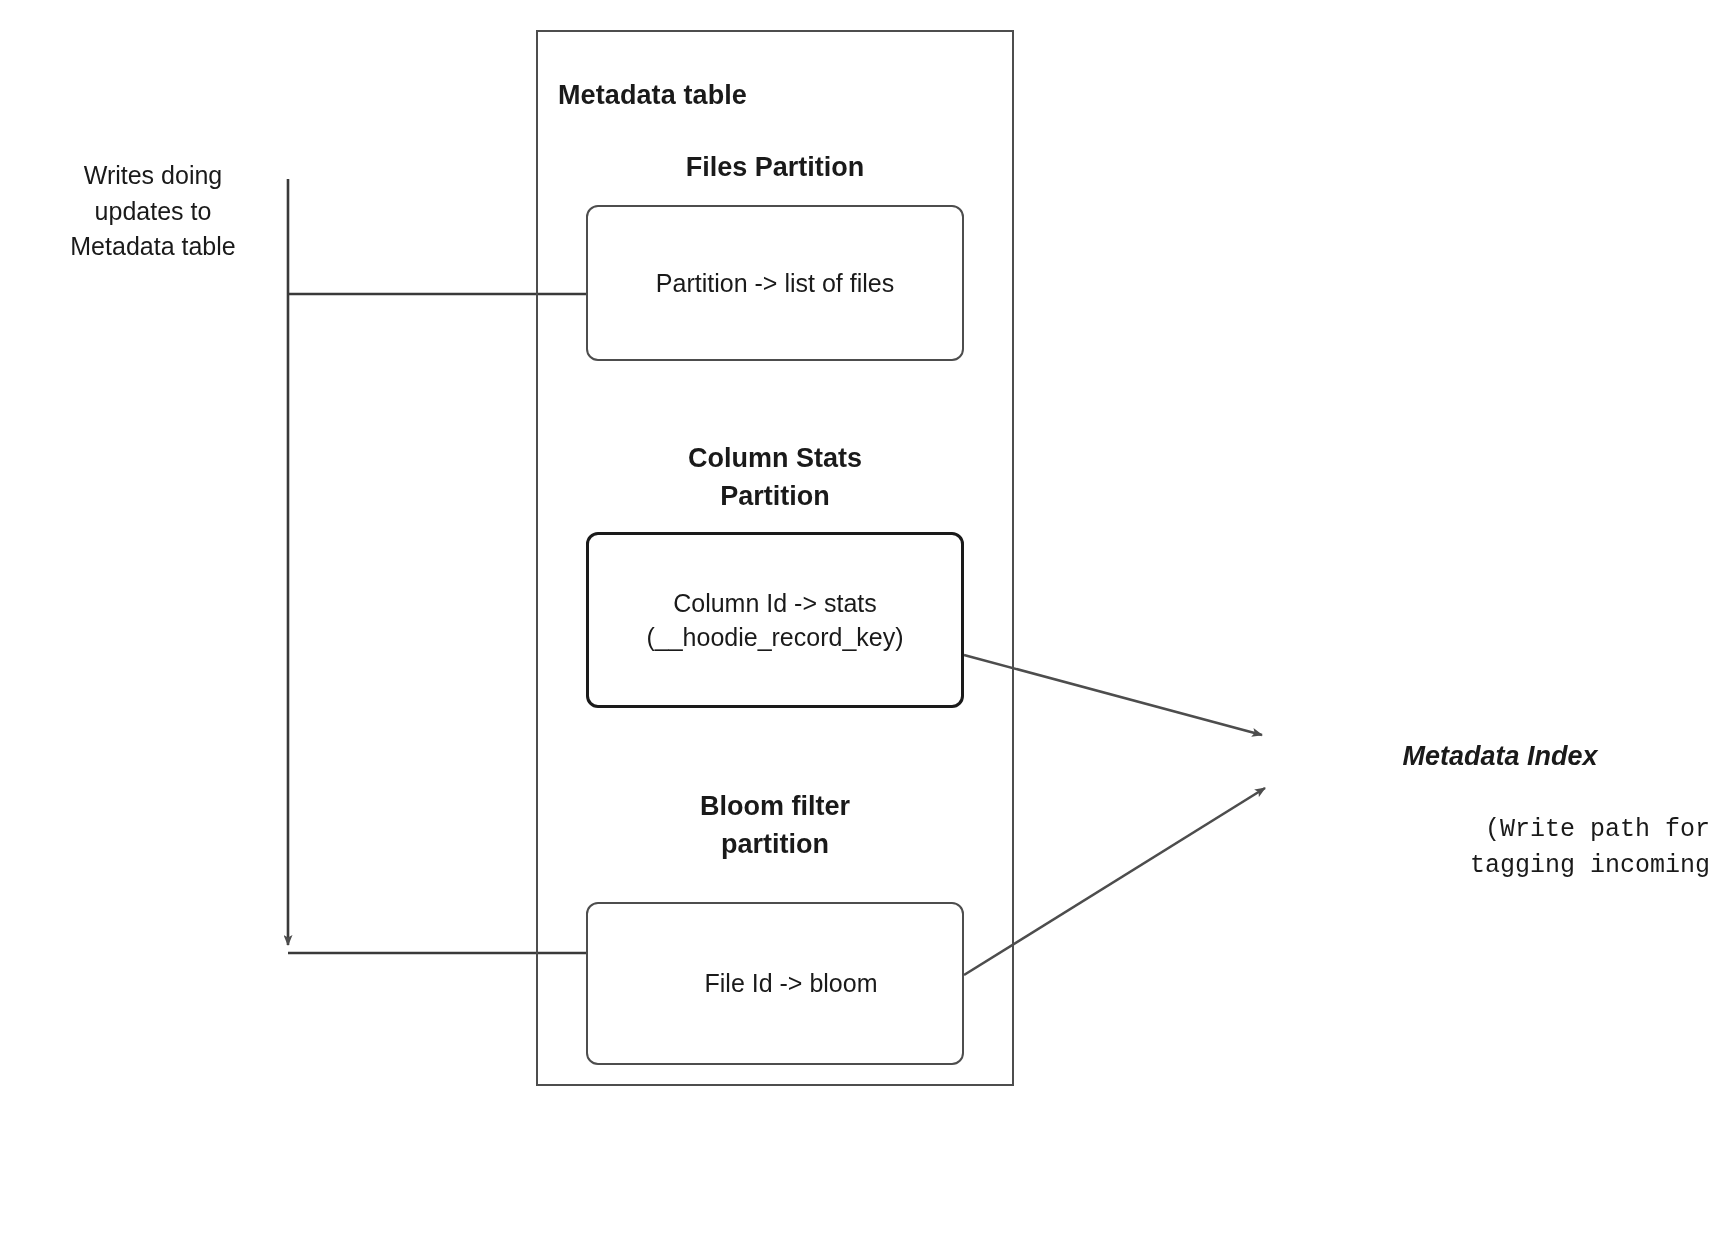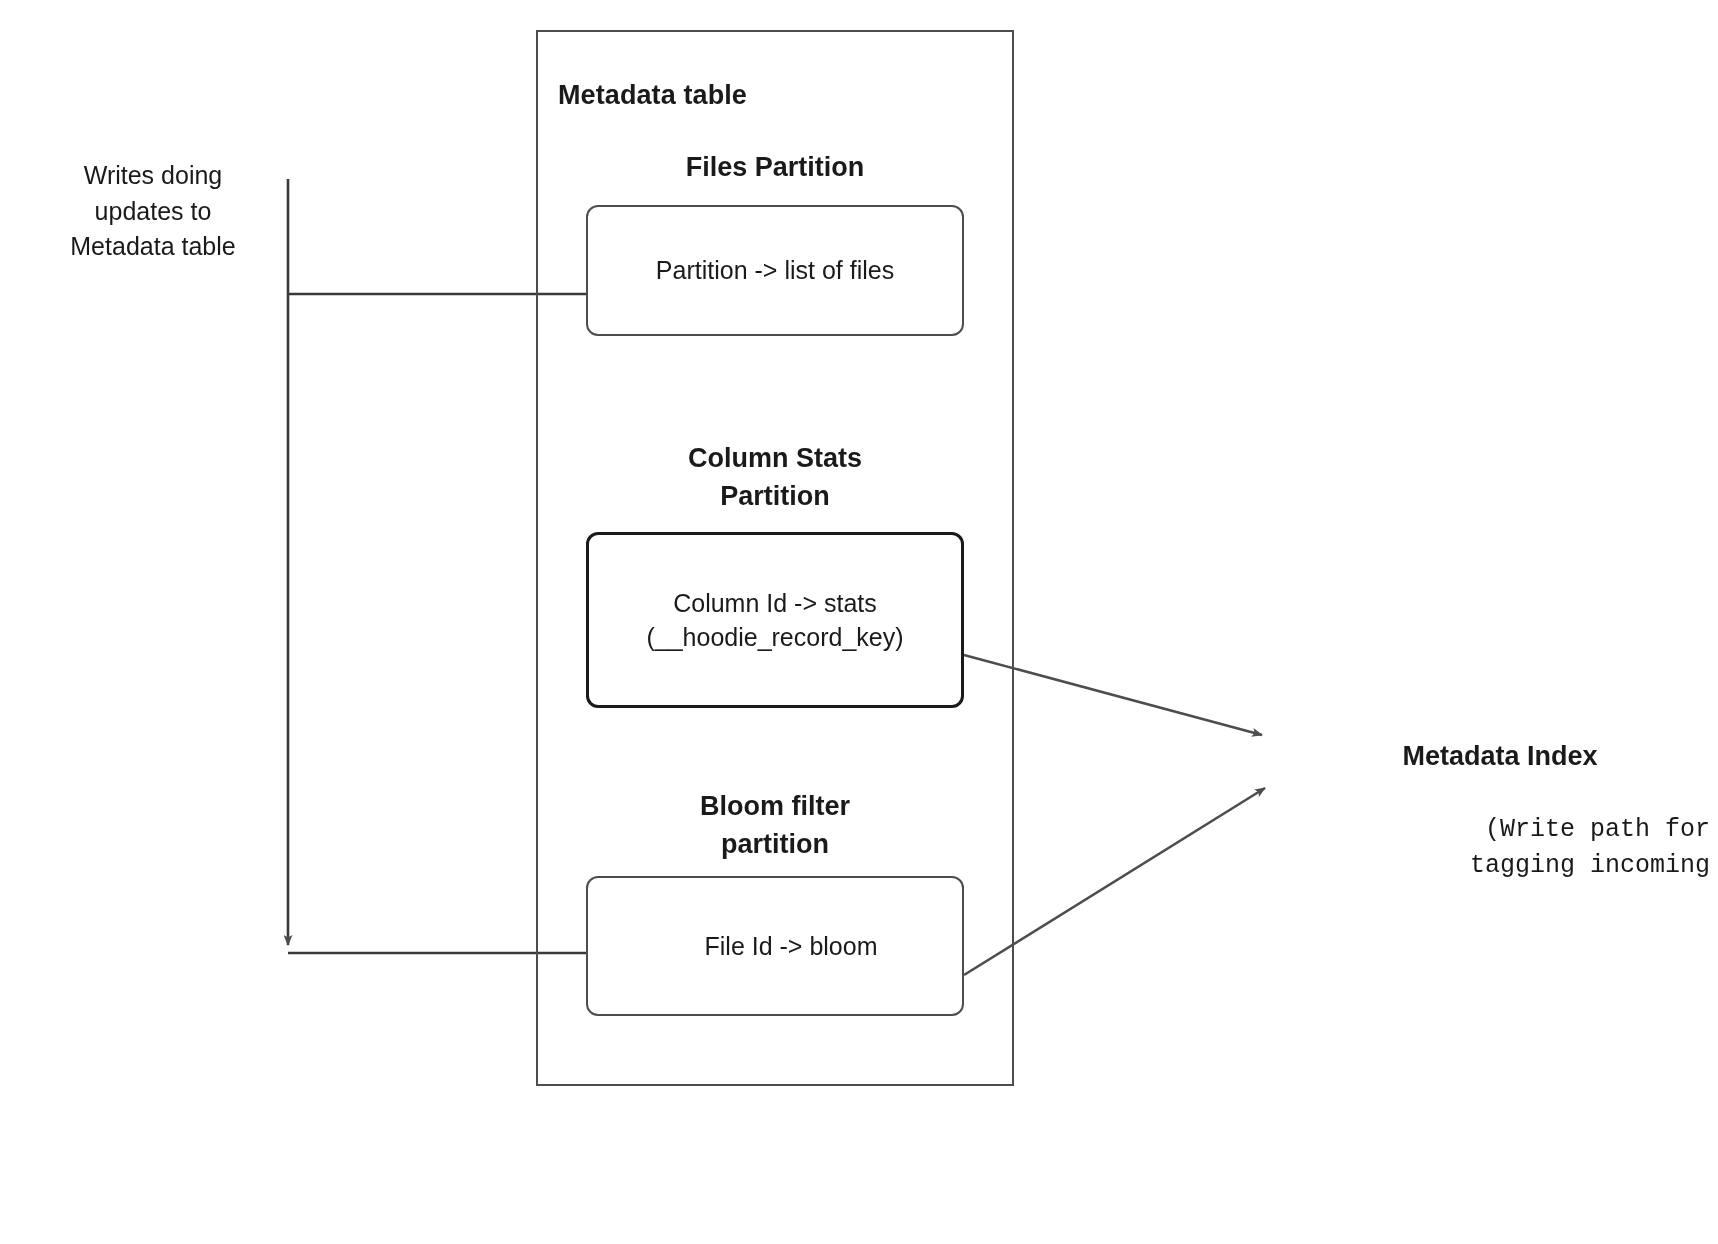--- a/index.html
+++ b/index.html
@@ -75,35 +75,35 @@
     justify-content: center;
     text-align: center;
     font-size: 25px;
     color: #1a1a1a;
     line-height: 1.38;
   }
   #files-box {
     left: 586px;
     top: 205px;
     width: 378px;
-    height: 131px;
+    height: 156px;
     border: 2.5px solid #4d4d4d;
   }
   #column-stats-box {
     left: 586px;
     top: 532px;
     width: 378px;
     height: 176px;
     border: 3.5px solid #1a1a1a;
   }
   #bloom-box {
     left: 586px;
-    top: 876px;
+    top: 902px;
     width: 378px;
-    height: 140px;
+    height: 163px;
     border: 2.5px solid #4d4d4d;
     padding-left: 32px;
   }
   .inner-box .box-lines { padding: 0 10px; }
 
   
   .writes-label {
     position: absolute;
     left: 8px;
     top: 158px;
@@ -116,20 +116,21 @@
   .metadata-index-title {
     position: absolute;
     left: 1290px;
     top: 741px;
     width: 420px;
     text-align: center;
     font-size: 27px;
     font-weight: bold;
     color: #1a1a1a;
     white-space: nowrap;
+    font-style: italic;
   }
   .metadata-index-caption {
     position: absolute;
     left: 1290px;
     top: 812px;
     width: 420px;
     text-align: right;
     font-size: 25px;
     color: #1a1a1a;
     line-height: 1.42;

